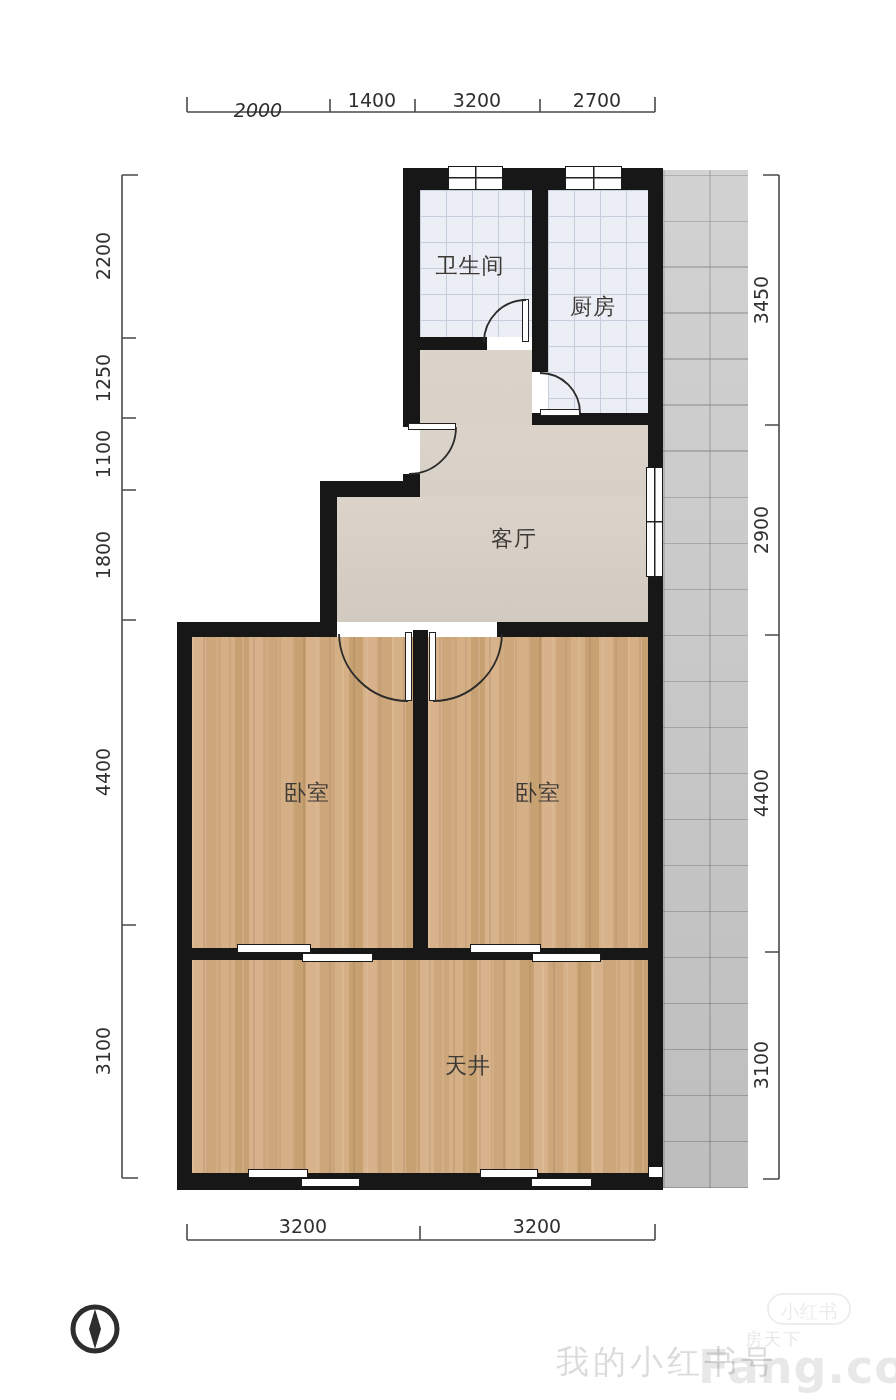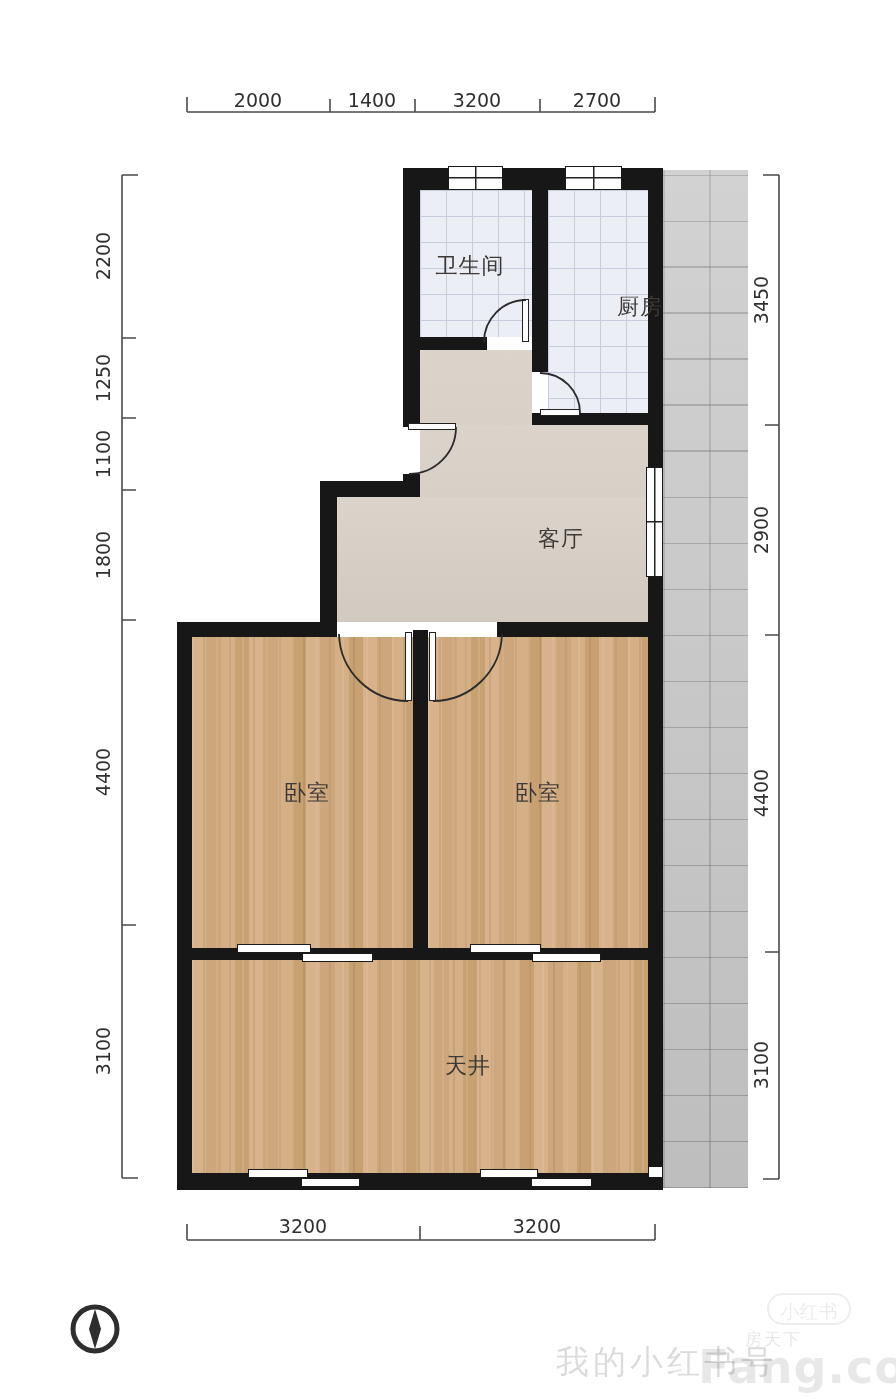--- a/index.html
+++ b/index.html
@@ -168,21 +168,21 @@
       <path d="M779 175 V1179 M779 175 H763 M779 425 H765 M779 635 H765 M779 952 H765 M779 1179 H763"></path>
       <path d="M187 1240 H655 M187 1240 V1224 M420 1240 V1226 M655 1240 V1224"></path>
     </g>
     <g>
       <circle cx="95" cy="1329" r="22" fill="#ffffff" stroke="#2e2e2e" stroke-width="5"></circle>
       <polygon points="95,1309 101,1329 95,1349 89,1329" fill="#2e2e2e"></polygon>
     </g>
   </svg>
 
   <div>
-    <span class="dimlabel" style="left:226px;top:90px;">2000</span>
+    <span class="dimlabel" style="left:226px;top:100px;font-style:italic;">2000</span>
     <span class="dimlabel" style="left:340px;top:90px;">1400</span>
     <span class="dimlabel" style="left:445px;top:90px;">3200</span>
     <span class="dimlabel" style="left:565px;top:90px;">2700</span>
 
     <span class="dimlabel vlabel" style="left:71px;top:246px;">2200</span>
     <span class="dimlabel vlabel" style="left:71px;top:368px;">1250</span>
     <span class="dimlabel vlabel" style="left:71px;top:444px;">1100</span>
     <span class="dimlabel vlabel" style="left:71px;top:545px;">1800</span>
     <span class="dimlabel vlabel" style="left:71px;top:762px;">4400</span>
     <span class="dimlabel vlabel" style="left:71px;top:1041px;">3100</span>
@@ -191,22 +191,22 @@
     <span class="dimlabel vlabel" style="left:729px;top:520px;">2900</span>
     <span class="dimlabel vlabel" style="left:729px;top:783px;">4400</span>
     <span class="dimlabel vlabel" style="left:729px;top:1055px;">3100</span>
 
     <span class="dimlabel" style="left:271px;top:1216px;">3200</span>
     <span class="dimlabel" style="left:505px;top:1216px;">3200</span>
   </div>
 
   <div>
     <span class="roomlabel" style="left:400px;top:252px;">卫生间</span>
-    <span class="roomlabel" style="left:523px;top:293px;text-align:right;">厨房</span>
-    <span class="roomlabel" style="left:444px;top:525px;text-align:right;">客厅</span>
+    <span class="roomlabel" style="left:523px;top:293px;">厨房</span>
+    <span class="roomlabel" style="left:444px;top:525px;">客厅</span>
     <span class="roomlabel" style="left:237px;top:779px;">卧室</span>
     <span class="roomlabel" style="left:468px;top:779px;">卧室</span>
     <span class="roomlabel" style="left:351px;top:1052px;text-align:right;">天井</span>
   </div>
 
   <div>
     <span class="wm-account">我的小红书号</span>
     <span class="wm-fang-cn">房天下</span>
     <span class="wm-fang">Fang.com</span>
     <span class="wm-badge">小红书</span>

